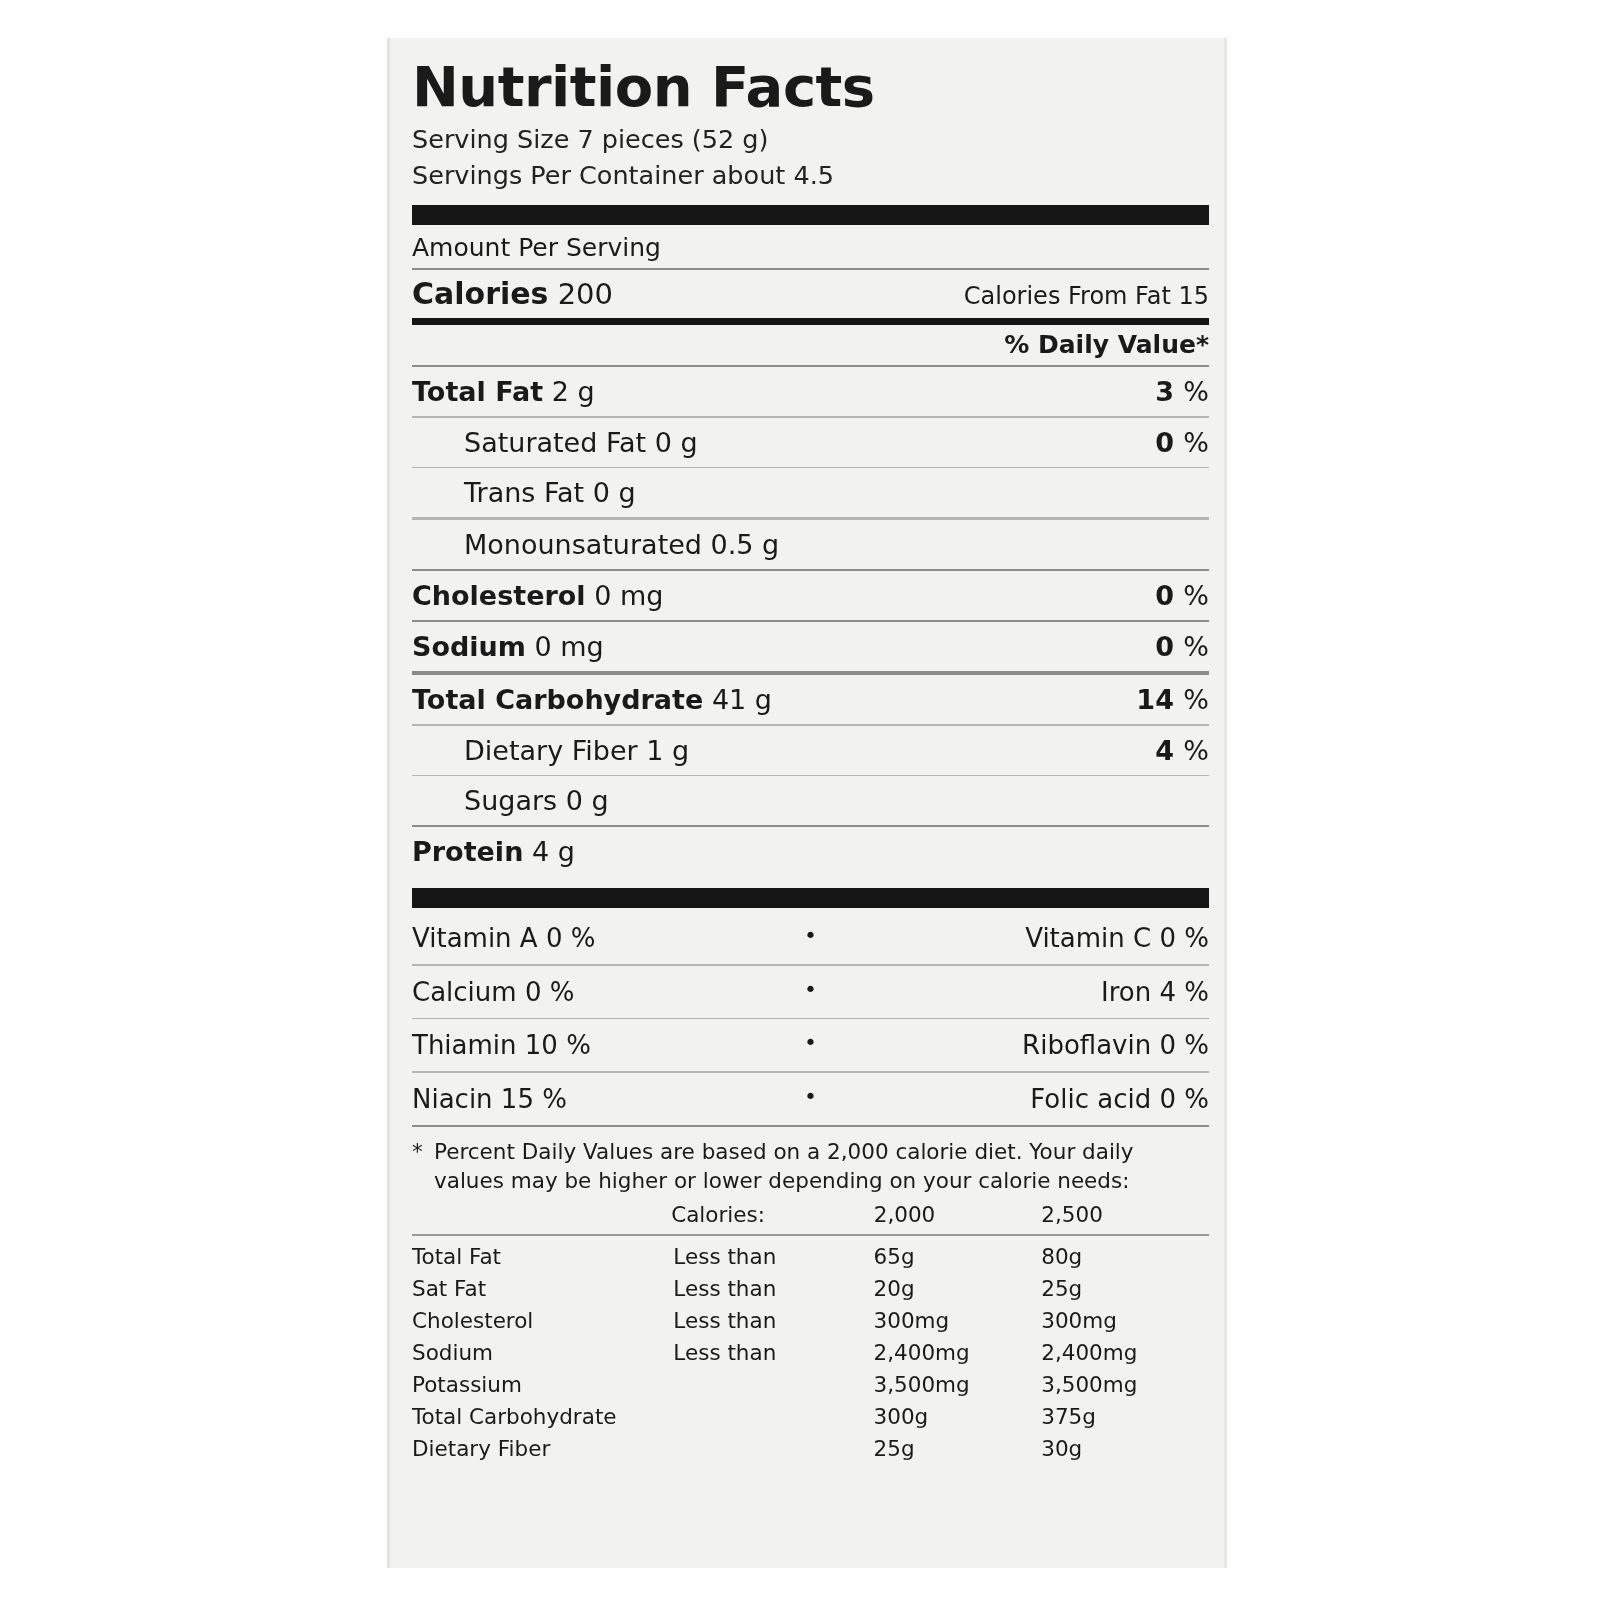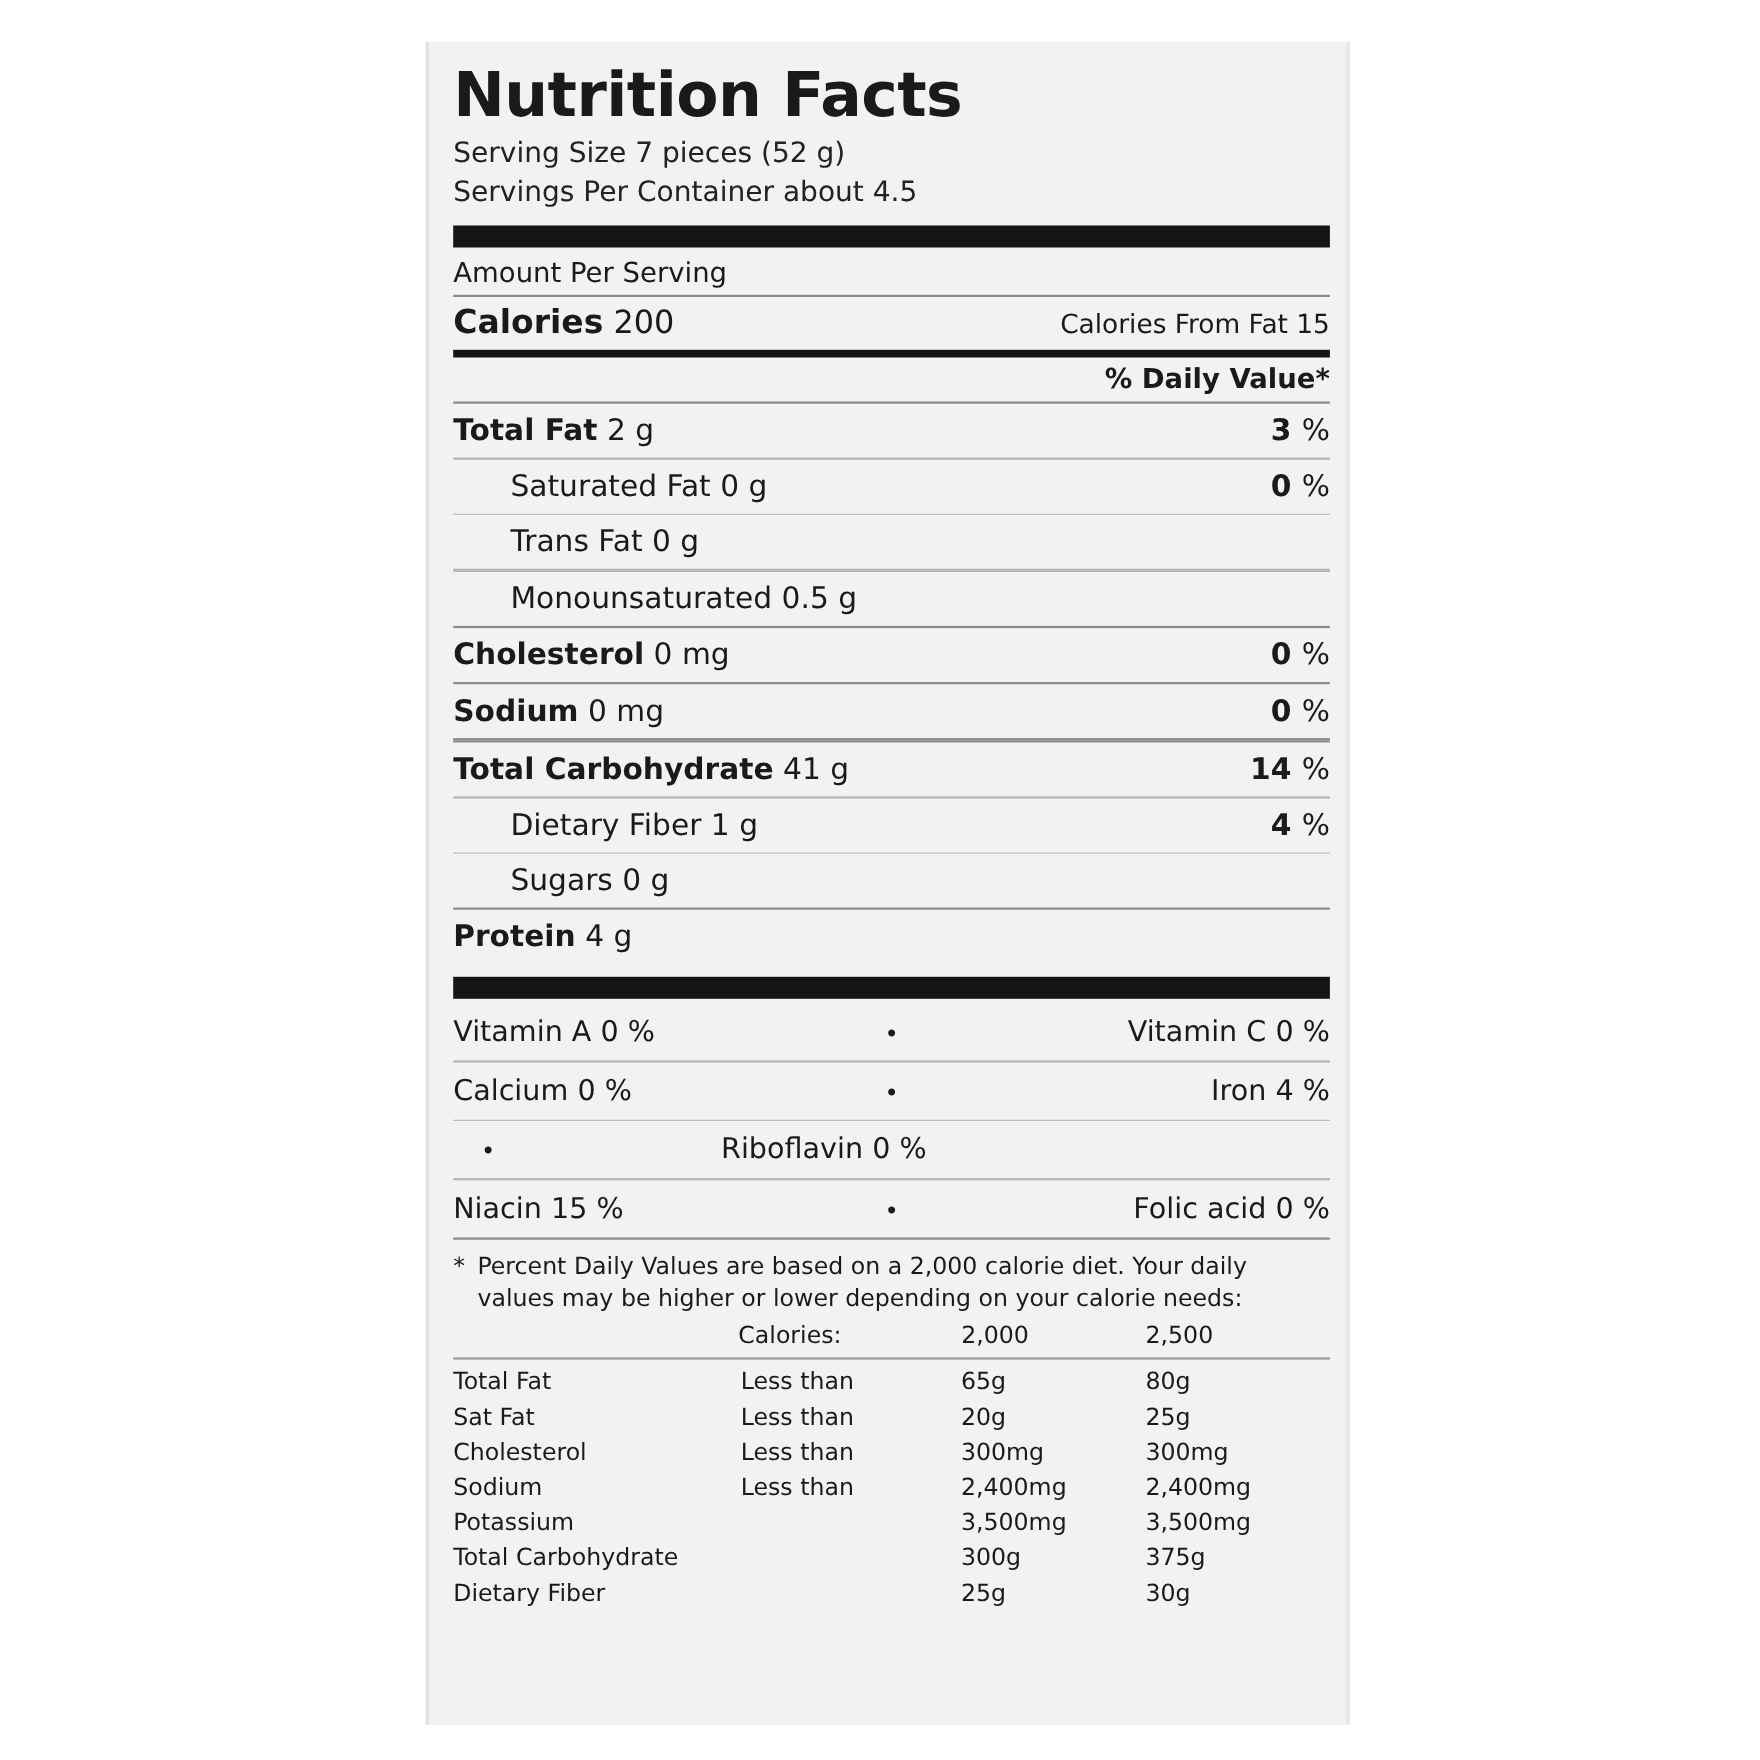--- a/index.html
+++ b/index.html
@@ -124,21 +124,21 @@
   }
 
   .indent1 { padding-left: 52px; }
 
   .pct { font-weight: bold; }
   .pct .sym { font-weight: normal; }
 
   .vit-block { padding-top: 4px; }
   .vit-row {
     display: flex;
-    align-items: flex-end;
+    align-items: flex-start;
     font-size: 26px;
     padding: 11px 0 11px 0;
   }
   .vit-row .c1 { width: 46%; }
   .vit-row .c2 { width: 8%; text-align: center; font-size: 22px; }
   .vit-row .c3 { width: 46%; text-align: right; }
 
   .footnote {
     font-size: 21.5px;
     line-height: 1.35;
@@ -288,20 +288,21 @@
         <div class="c3">Vitamin C  0 %</div>
       </div>
       <div class="rule-hair"></div>
       <div class="vit-row">
         <div class="c1">Calcium  0 %</div>
         <div class="c2">•</div>
         <div class="c3">Iron  4 %</div>
       </div>
       <div class="rule-hair"></div>
       <div class="vit-row">
+        <div class="c1">Thiamin  10 %</div>
         <div class="c2">•</div>
         <div class="c3">Riboflavin  0 %</div>
       </div>
       <div class="rule-hair"></div>
       <div class="vit-row">
         <div class="c1">Niacin  15 %</div>
         <div class="c2">•</div>
         <div class="c3">Folic acid  0 %</div>
       </div>
     </div>

